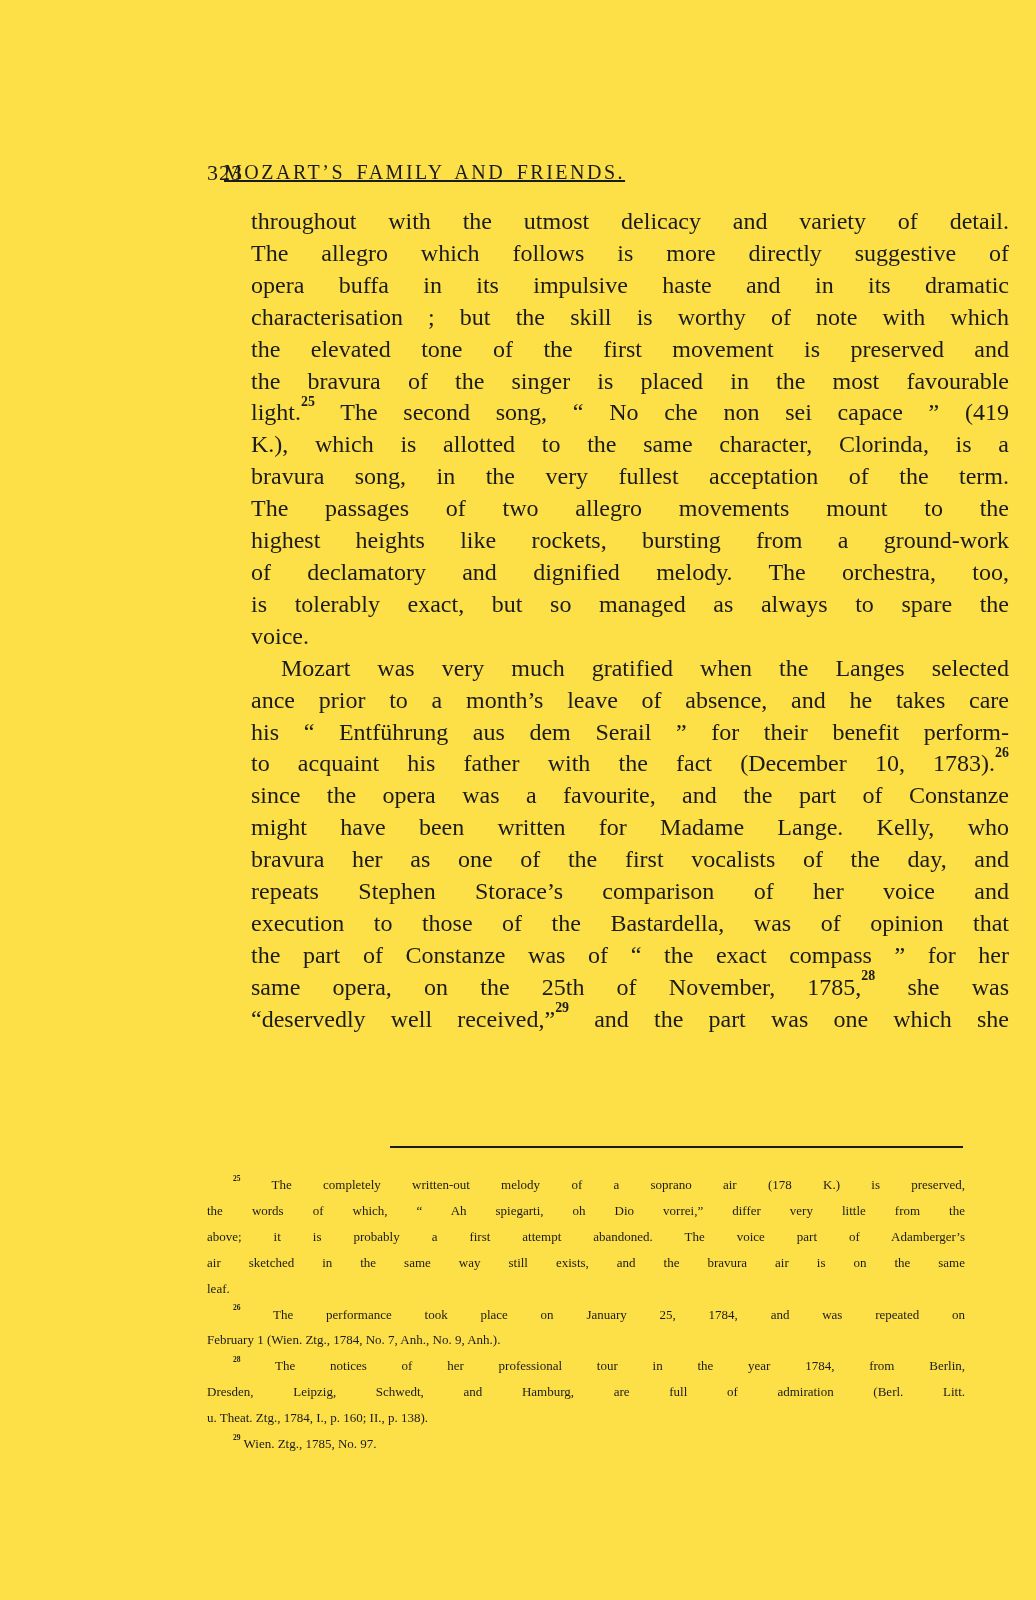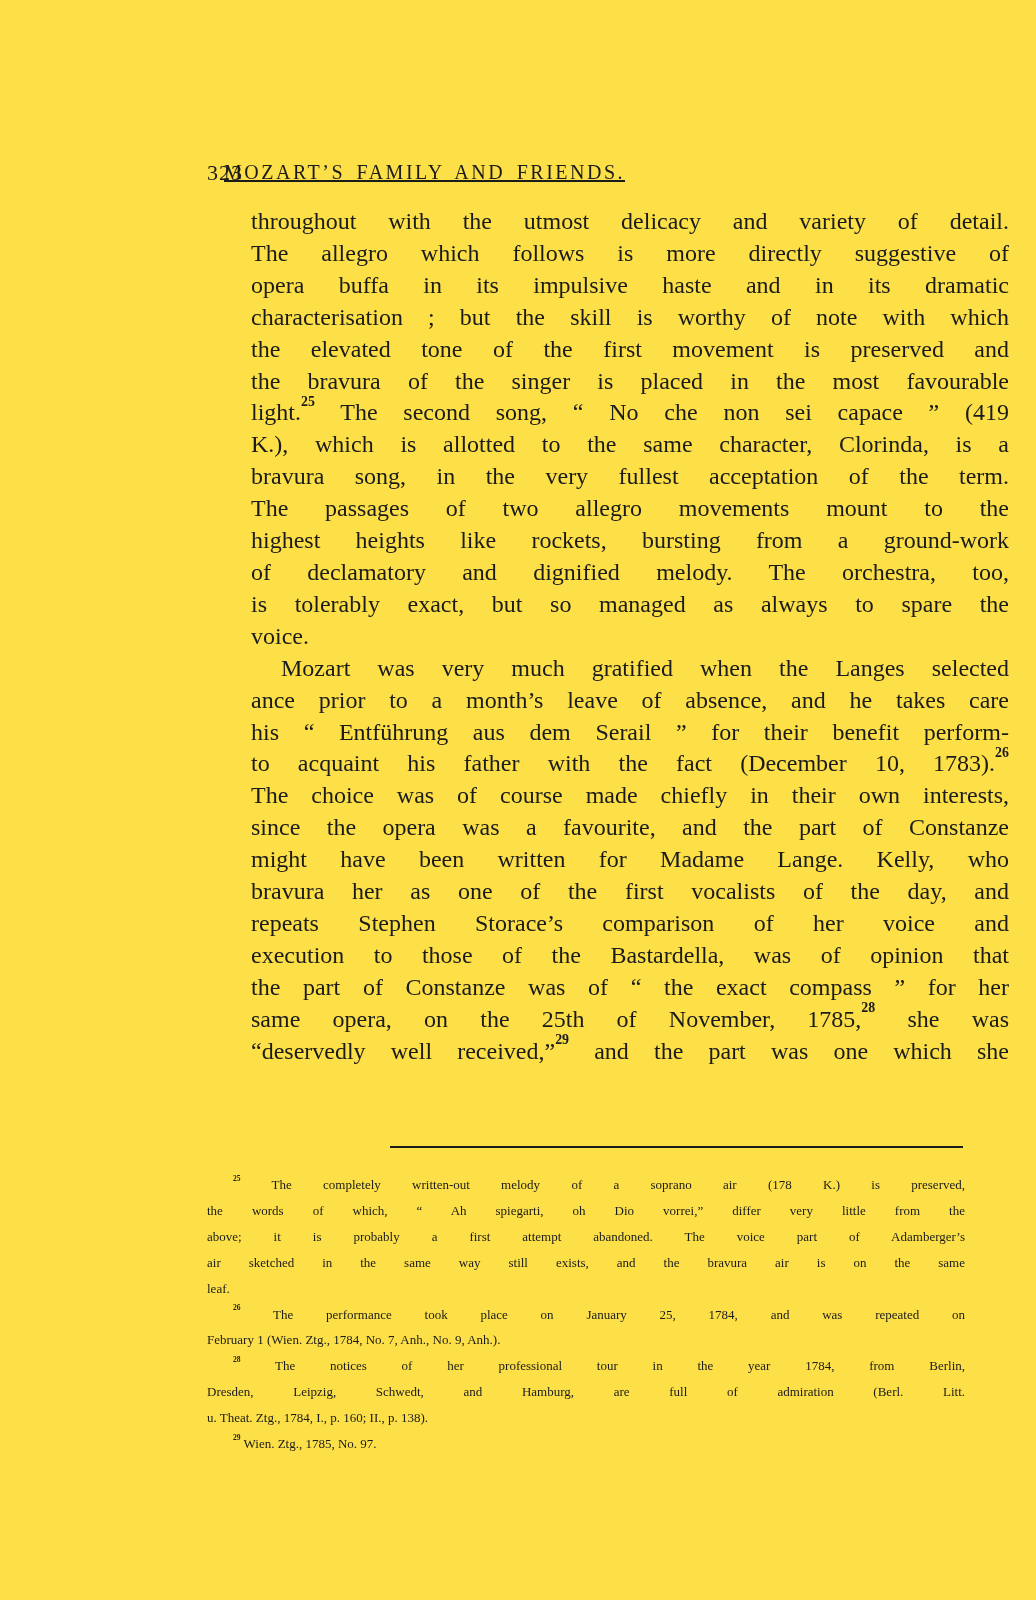--- a/index.html
+++ b/index.html
@@ -105,21 +105,20 @@
       <div class="bline">bravura song, in the very fullest acceptation of the term.</div>
       <div class="bline">The passages of two allegro movements mount to the</div>
       <div class="bline">highest heights like rockets, bursting from a ground-work</div>
       <div class="bline">of declamatory and dignified melody. The orchestra, too,</div>
       <div class="bline">is tolerably exact, but so managed as always to spare the</div>
       <div class="bline line-last">voice.</div>
       <div class="bline indent">Mozart was very much gratified when the Langes selected</div>
       <div class="bline">ance prior to a month’s leave of absence, and he takes care</div>
       <div class="bline">his “ Entführung aus dem Serail ” for their benefit perform-</div>
       <div class="bline">to acquaint his father with the fact (December 10, 1783).<sup>26</sup></div>
-      <div class="bline">The choice was of course made chiefly in their own interests,</div>
       <div class="bline">since the opera was a favourite, and the part of Constanze</div>
       <div class="bline">might have been written for Madame Lange. Kelly, who</div>
       <div class="bline">bravura her as one of the first vocalists of the day, and</div>
       <div class="bline">repeats Stephen Storace’s comparison of her voice and</div>
       <div class="bline">execution to those of the Bastardella, was of opinion that</div>
       <div class="bline">the part of Constanze was of “ the exact compass ” for her</div>
       <div class="bline">same opera, on the 25th of November, 1785,<sup>28</sup> she was</div>
       <div class="bline">“deservedly well received,”<sup>29</sup> and the part was one which she</div>
     </div>
 

